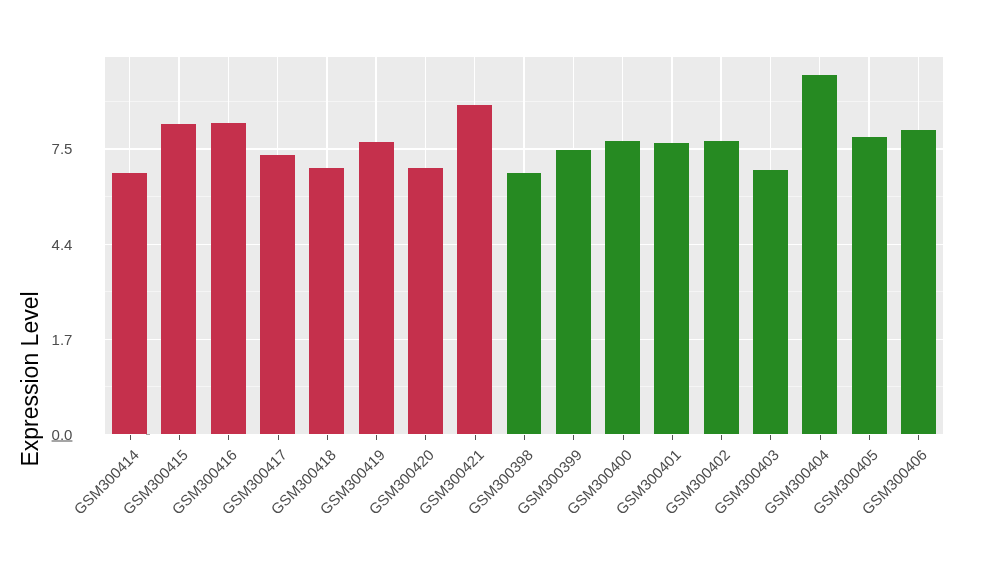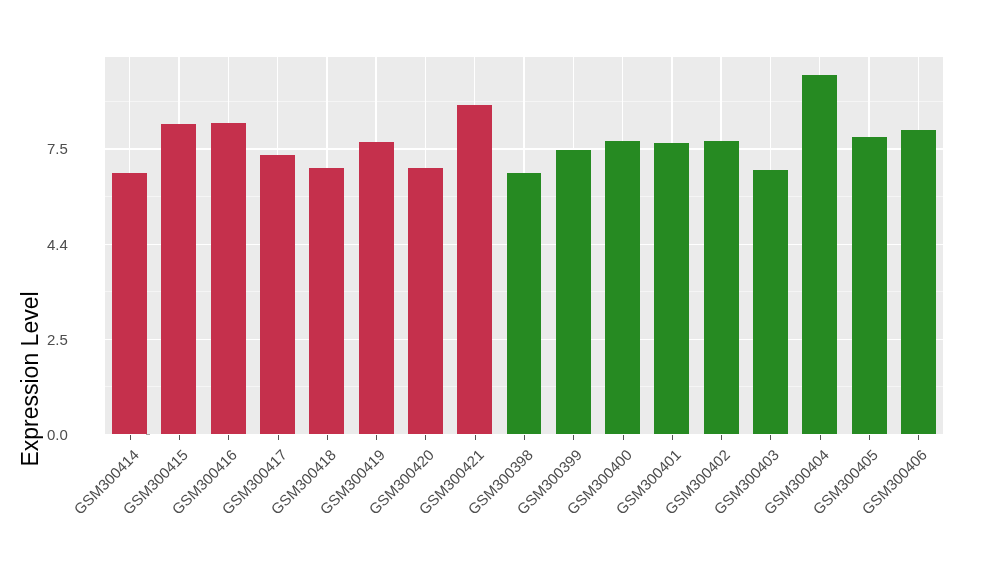--- a/index.html
+++ b/index.html
@@ -41,23 +41,23 @@
   .y-axis-title-inner {
     
     position: relative;
     top: 0px;
     left: -89px; 
   }
 
   
   .y-tick-label {
     position: absolute;
-    right: 0;
+    right: 8px;
     width: 46px;
-    text-align: left;
+    text-align: center;
     font-size: 15px;
     color: #4d4d4d;
     transform: translateY(-50%);
   }
   .y-ticks-col {
     position: absolute;
     left: 47px;
     top: 0;
     width: 46px;
     height: 580px;
@@ -132,23 +132,23 @@
 </head>
 <body>
 
 <div id="chart-root">
 
   <div class="y-axis-title">
     <span class="y-axis-title-inner">Expression Level</span>
   </div>
 
   <div class="y-ticks-col" id="y-ticks">
-      <div class="y-tick-label" style="top: 434px;">0.0</div>
+      <div class="y-tick-label" style="top: 434px; text-decoration: underline;">0.0</div>
       <div class="y-tick-mark" style="top: 434px;"></div>
-      <div class="y-tick-label" style="top: 338.798px;">2.5</div>
+      <div class="y-tick-label" style="top: 338.798px;">1.7</div>
       <div class="y-tick-mark" style="top: 338.798px;"></div>
       <div class="y-tick-label" style="top: 243.596px;">4.4</div>
       <div class="y-tick-mark" style="top: 243.596px;"></div>
       <div class="y-tick-label" style="top: 148.394px;">7.5</div>
       <div class="y-tick-mark" style="top: 148.394px;"></div>
     </div>
 
   <div id="panel">
       <div class="grid-minor-h" style="top: 329.399px;"></div>
       <div class="grid-minor-h" style="top: 234.197px;"></div>

